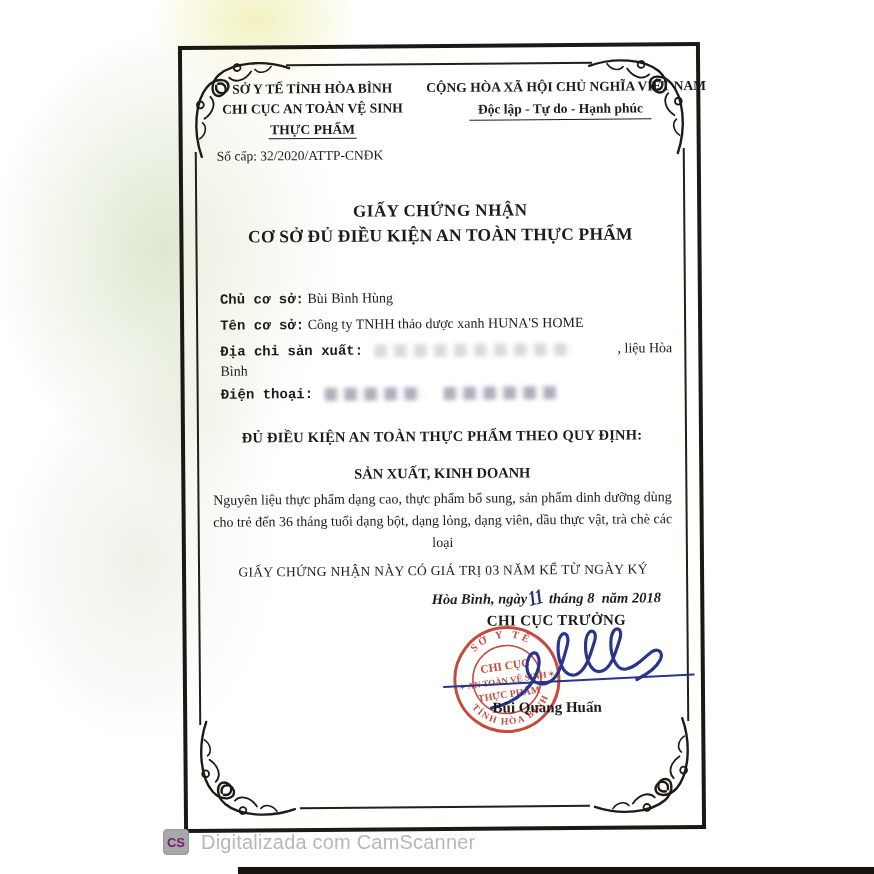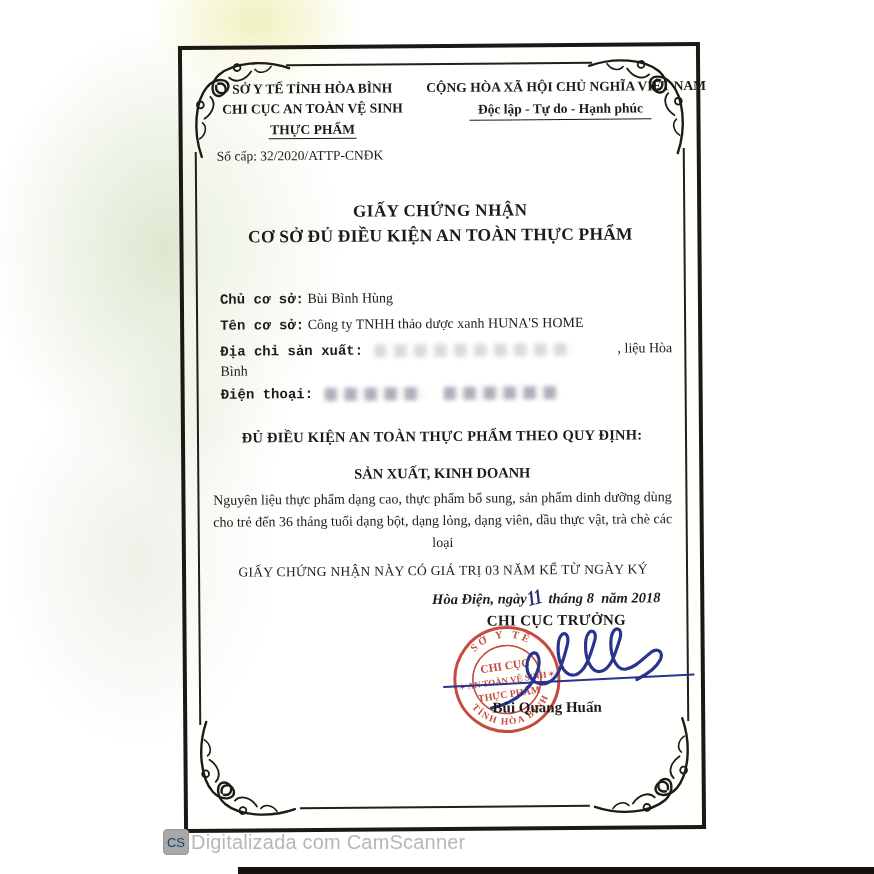--- a/index.html
+++ b/index.html
@@ -84,24 +84,24 @@
   .signer-name{position:absolute;left:268px;width:184px;top:652px;text-align:center;
     font-weight:bold;font-size:15px;z-index:4;}
   .stamp{position:absolute;left:250px;top:562px;width:140px;height:140px;z-index:3;
     mix-blend-mode:multiply;opacity:.92;transform:rotate(-8deg);}
   .sig{position:absolute;left:298px;top:576px;width:190px;height:94px;z-index:4;}
   .sig-line{position:absolute;left:256px;top:638px;width:252px;height:2.4px;z-index:4;
     background:#28348e;transform:rotate(-2.4deg);transform-origin:left center;border-radius:2px;}
   
   .watermark{position:absolute;left:163px;top:829px;display:flex;align-items:center;
     font-family:"Liberation Sans","DejaVu Sans",sans-serif;z-index:5;}
-  .wm-badge{width:24px;height:24px;background:#a8a8a8;border-radius:4px;color:#0c4a6e;
-    font-weight:normal;font-size:13px;display:flex;align-items:center;justify-content:center;
+  .wm-badge{width:24px;height:24px;background:#a8a8a8;border-radius:4px;color:#701a75;
+    font-weight:bold;font-size:13px;display:flex;align-items:center;justify-content:center;
     border:1.5px solid #9a9a9a;}
-  .wm-text{margin-left:2px;color:#b7b7b7;font-size:20px;letter-spacing:.2px;}
+  .wm-text{margin-left:12px;color:#b7b7b7;font-size:20px;letter-spacing:.2px;}
 </style>
 </head>
 <body>
 
 <div class="scan-tint"></div>
 
 <div class="cert">
 
   <div class="inline-line line-top"></div>
   <div class="inline-line line-bottom"></div>
@@ -190,21 +190,21 @@
     <span class="smudge ph1"></span>
     <span class="smudge ph2"></span>
   </div>
 
   <div class="statement">ĐỦ ĐIỀU KIỆN AN TOÀN THỰC PHẨM THEO QUY ĐỊNH:</div>
   <div class="scope-title">SẢN XUẤT, KINH DOANH</div>
   <div class="scope-text">Nguyên liệu thực phẩm dạng cao, thực phẩm bổ sung, sản phẩm dinh dưỡng dùng cho trẻ đến 36 tháng tuổi dạng bột, dạng lỏng, dạng viên, dầu thực vật, trà chè các loại</div>
   <div class="validity">GIẤY CHỨNG NHẬN NÀY CÓ GIÁ TRỊ 03 NĂM KỂ TỪ NGÀY KÝ</div>
 
   <div class="date-line">
-    <span>Hòa Điện, ngày</span><span class="day">11</span>
+    <span>Hòa Bình, ngày</span><span class="day">11</span>
     <span>tháng 8</span>&nbsp;
     <span>năm 2018</span>
   </div>
   <div class="signer-title">CHI CỤC TRƯỞNG</div>
 
   <div class="stamp">
     <svg viewBox="0 0 140 140" font-family="Liberation Serif, serif">
       <circle cx="70" cy="70" r="52" fill="none" stroke="#c03a2e" stroke-width="3"></circle>
       <circle cx="70" cy="70" r="34" fill="none" stroke="#c03a2e" stroke-width="1.6"></circle>
       <defs>

